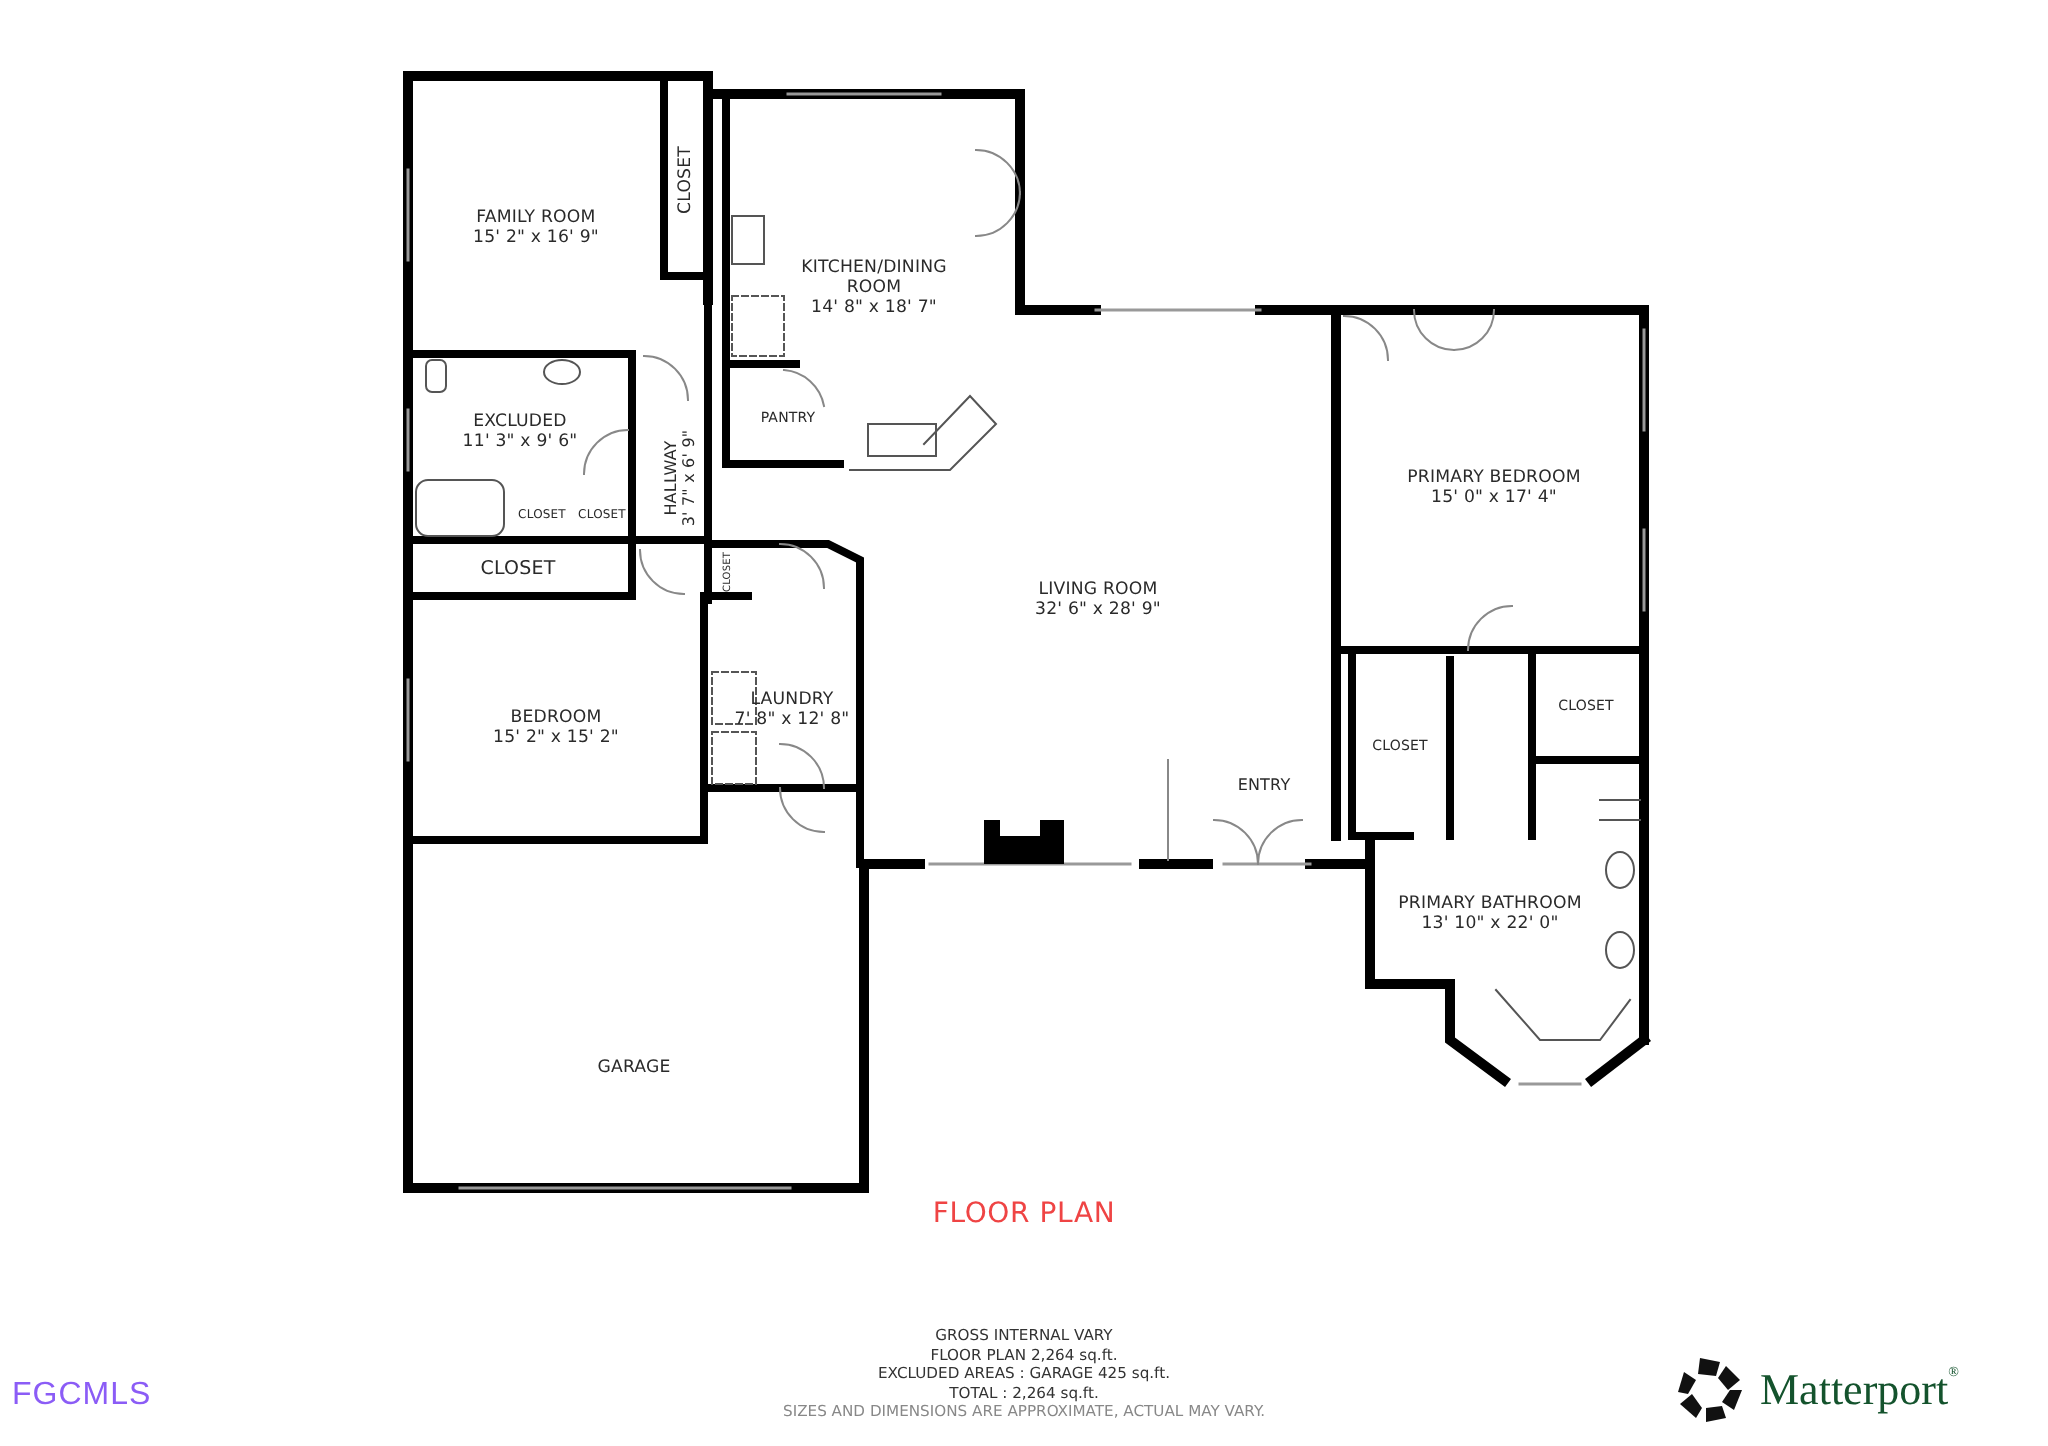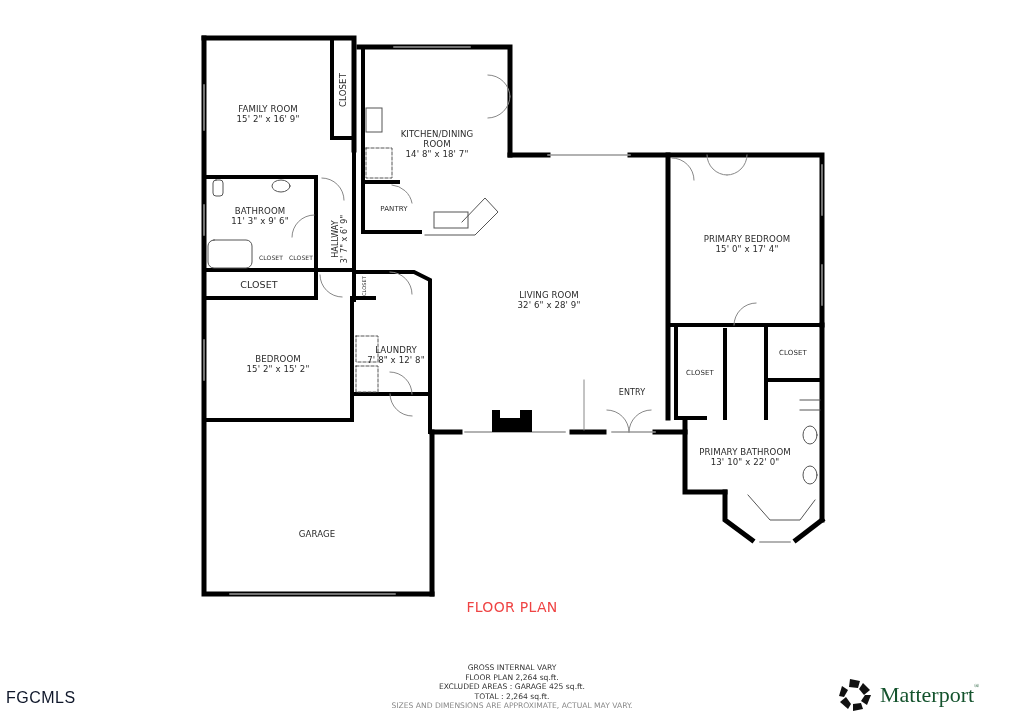--- a/index.html
+++ b/index.html
@@ -6,21 +6,21 @@
   body{width:1024px;height:723px;position:relative;overflow:hidden;font-family:"DejaVu Sans","Liberation Sans",sans-serif;color:#222;}
   #plan{position:absolute;left:0;top:0;width:1024px;height:723px;}
   .lbl{position:absolute;text-align:center;font-size:8.6px;line-height:10px;color:#2a2a2a;white-space:nowrap;transform:translateX(-50%);letter-spacing:0.1px;}
   .lbl .name{display:block;}
   .lbl .dim{display:block;}
   .small{font-size:6px;}
   .vert{transform:translate(-50%,-50%) rotate(-90deg);transform-origin:center;}
   #title{position:absolute;left:512px;top:599px;transform:translateX(-50%);font-size:14px;color:#ef4444;letter-spacing:0.3px;}
   #area{position:absolute;left:512px;top:663px;transform:translateX(-50%);text-align:center;font-size:7.6px;line-height:9.5px;color:#333;}
   #area .disc{color:#888;}
-  #mls{position:absolute;left:6px;top:689px;font-size:16px;color:#0f172a;font-family:"Liberation Sans",sans-serif;letter-spacing:0.5px;}
+  #mls{position:absolute;left:6px;top:689px;font-size:16px;color:#8b5cf6;font-family:"Liberation Sans",sans-serif;letter-spacing:0.5px;}
   #mp{position:absolute;left:836px;top:676px;display:flex;align-items:center;gap:6px;}
   #mp .word{font-family:Liberation Serif, serif;font-size:22px;color:#14532d;}
   #mp .reg{font-size:7px;vertical-align:top;}
 </style>
 </head>
 <body>
 
 <svg id="plan" viewBox="0 0 1024 723" xmlns="http://www.w3.org/2000/svg">
   <g fill="none" stroke="#000" stroke-linecap="square">
 
@@ -131,21 +131,21 @@
 </div>
 <div class="lbl" style="left:437px;top:129px;">
   <span class="name">KITCHEN/DINING</span>
   <span class="name">ROOM</span>
   <span class="dim">14' 8" x 18' 7"</span>
 </div>
 <div class="lbl small" style="left:386px;top:204px;font-size:7px;padding-left:16px;">
   <span class="name">PANTRY</span>
 </div>
 <div class="lbl" style="left:260px;top:206px;">
-  <span class="name">BATHROOM</span>
+  <span class="name">EXCLUDED</span>
   <span class="dim">11' 3" x 9' 6"</span>
 </div>
 <div class="lbl small" style="left:271px;top:253px;">
   <span class="name">CLOSET</span>
 </div>
 <div class="lbl small" style="left:301px;top:253px;">
   <span class="name">CLOSET</span>
 </div>
 <div class="lbl vert" style="left:340px;top:239px;font-size:8px;line-height:9px;">
   <span class="name">HALLWAY</span>

